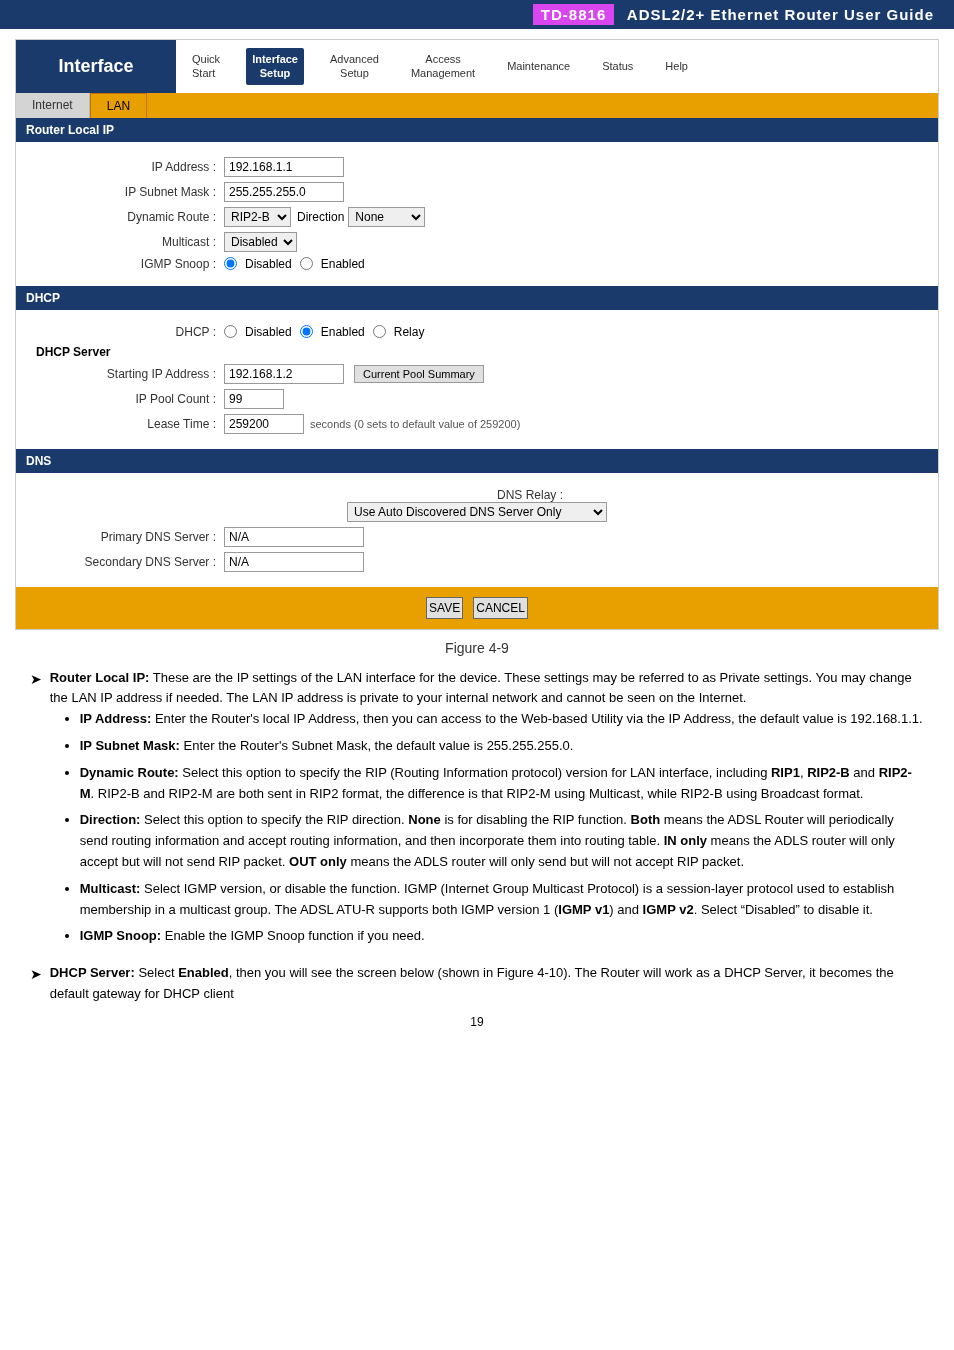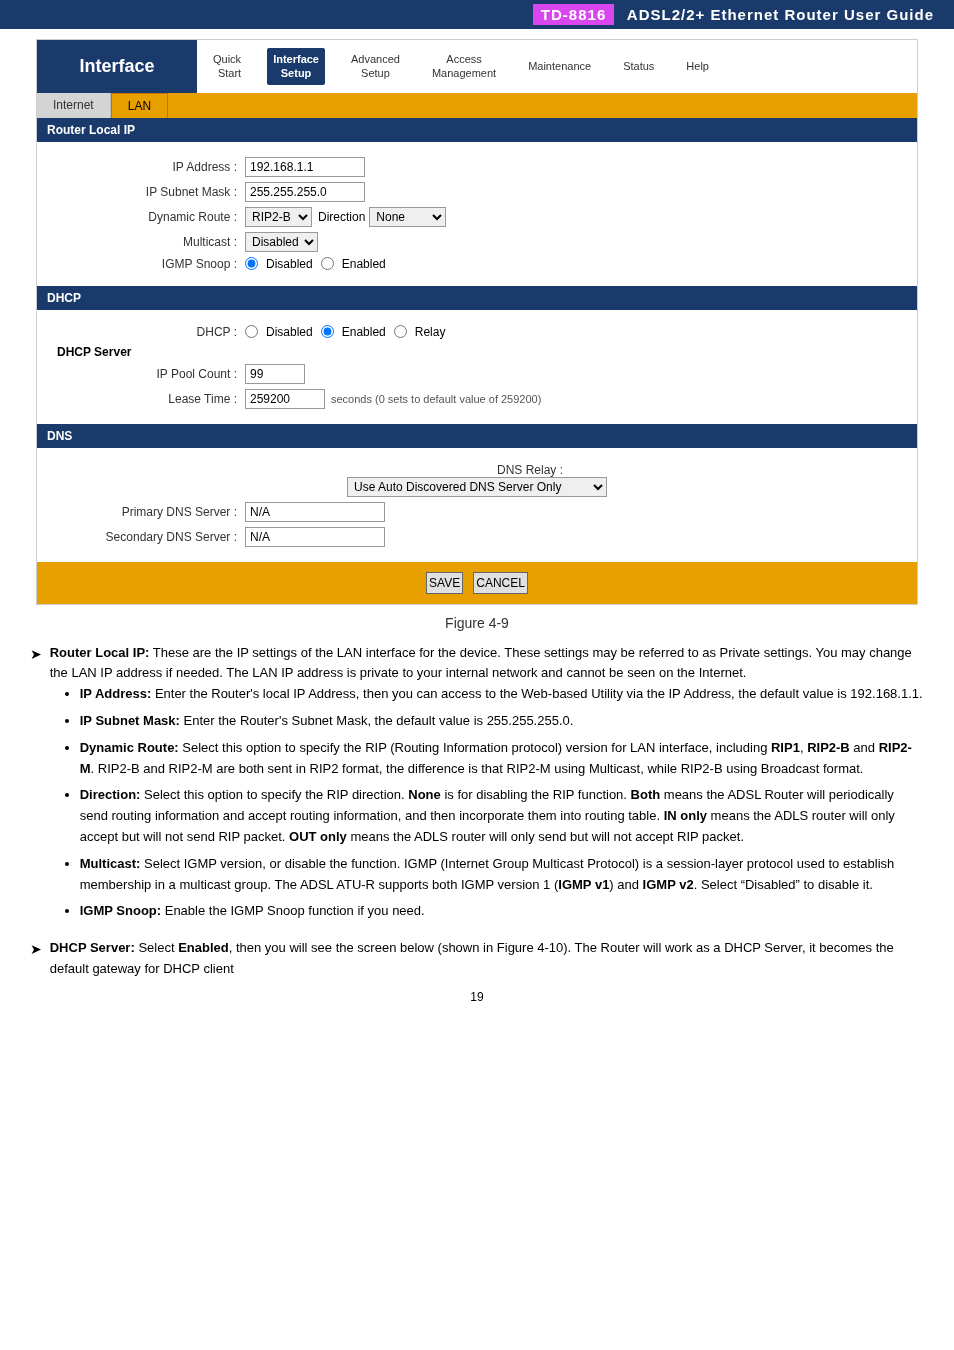--- a/index.html
+++ b/index.html
@@ -24,21 +24,21 @@
     }
     .top-header span.model {
       background: #d946ef;
       padding: 2px 8px;
       margin-right: 8px;
     }
 
     
     .nav-container {
       border: 1px solid #ccc;
-      margin: 10px 36px;
+      margin: 10px 15px;
     }
 
     .nav-top {
       display: flex;
       align-items: stretch;
       background: #fff;
     }
 
     .nav-brand {
       background: #1a3a6b;
@@ -256,21 +256,21 @@
   <span class="model">TD-8816</span>
   <span>ADSL2/2+ Ethernet Router User Guide</span>
 </div>
 
 <div class="nav-container">
   <div class="nav-top">
 
     <div class="nav-brand">Interface</div>
 
     <div class="nav-menu">
-      <div class="nav-item" style="text-align:right; font-size:11px; line-height:1.3;">Quick<br>Start</div>
+      <div class="nav-item" style="text-align:left; font-size:11px; line-height:1.3;">Quick<br>Start</div>
       <div class="nav-item active" style="text-align:center; font-size:11px; line-height:1.3;">Interface<br>Setup</div>
       <div class="nav-item" style="text-align:center; font-size:11px; line-height:1.3;">Advanced<br>Setup</div>
       <div class="nav-item" style="text-align:center; font-size:11px; line-height:1.3;">Access<br>Management</div>
       <div class="nav-item" style="font-size:11px;">Maintenance</div>
       <div class="nav-item" style="font-size:11px;">Status</div>
       <div class="nav-item" style="font-size:11px;">Help</div>
     </div>
   </div>
 
   <div class="sub-nav">
@@ -343,20 +343,25 @@
         <label for="dhcp_disabled">Disabled</label>
         <input type="radio" name="dhcp_mode" id="dhcp_enabled" checked="" style="">
         <label for="dhcp_enabled">Enabled</label>
         <input type="radio" name="dhcp_mode" id="dhcp_relay" style="">
         <label for="dhcp_relay">Relay</label>
       </div>
     </div>
 
     <div style="font-weight:bold; font-size:12px; margin: 6px 0 4px 0;">DHCP Server</div>
 
+    <div class="form-row">
+      <span class="form-label">Starting IP Address :</span>
+      <input class="form-input form-input-sm" type="text" value="192.168.1.2" style="">
+      <button class="current-pool-btn">Current Pool Summary</button>
+    </div>
 
     <div class="form-row">
       <span class="form-label">IP Pool Count :</span>
       <input class="form-input" type="text" value="99" style="width: 60px;">
     </div>
 
     <div class="form-row">
       <span class="form-label">Lease Time :</span>
       <input class="form-input" type="text" value="259200" style="width: 80px;">
       <span class="lease-time-note">seconds  (0 sets to default value of 259200)</span>

